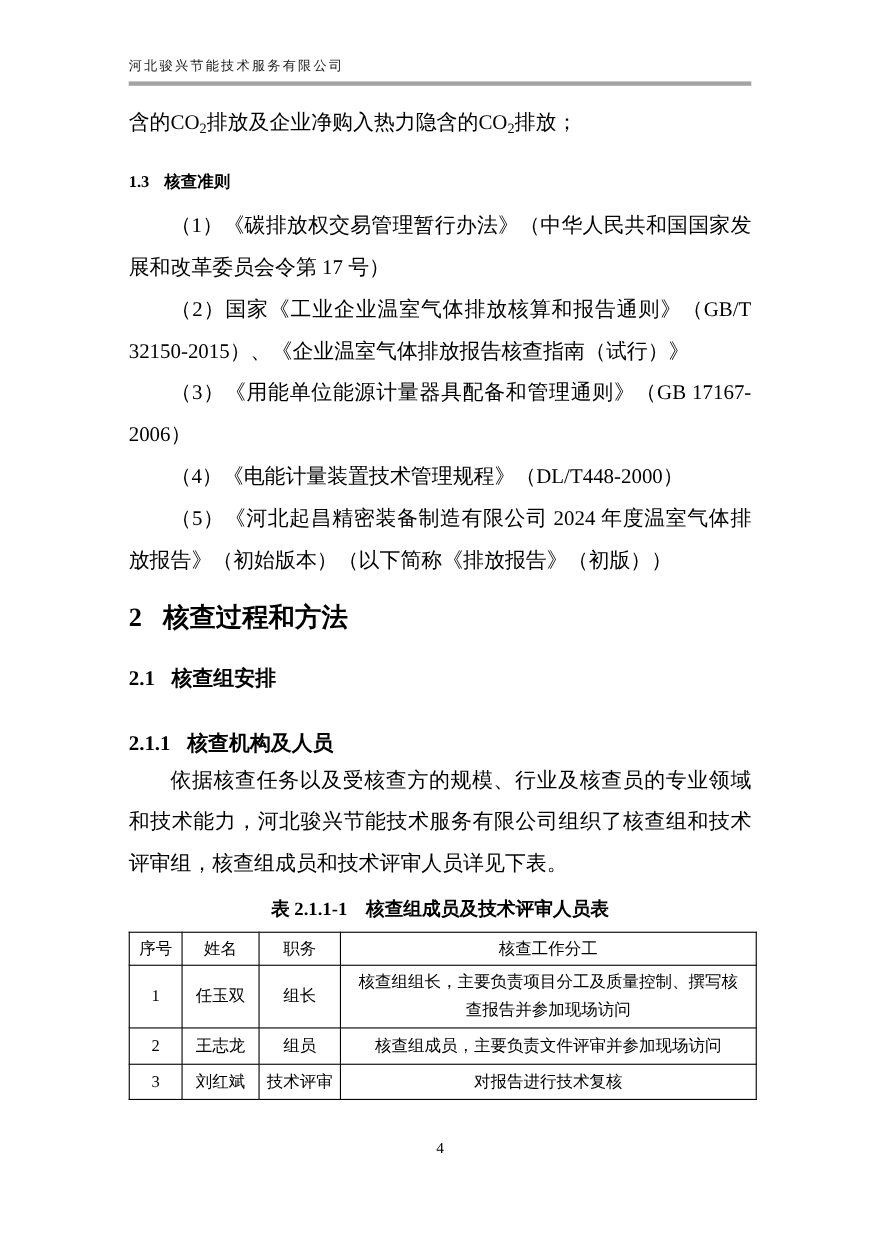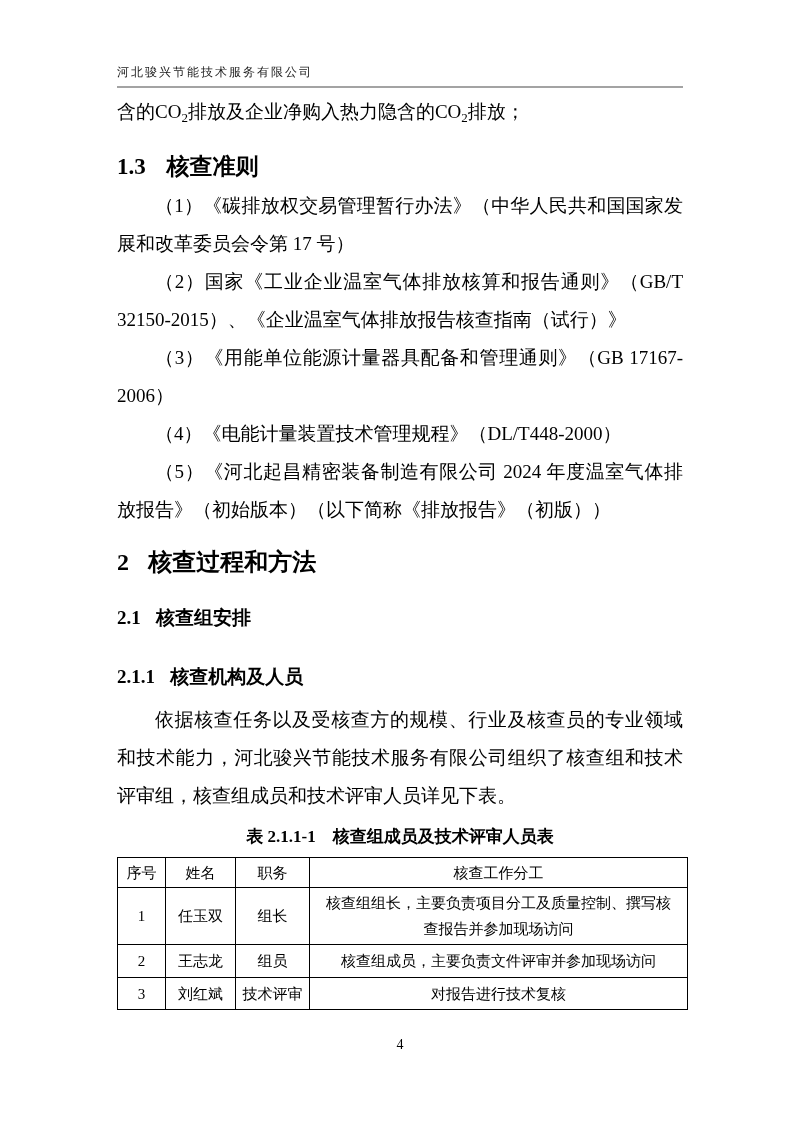--- a/index.html
+++ b/index.html
@@ -12,25 +12,25 @@
     overflow: hidden;
     color: #000000;
     font-family: "Liberation Serif", "DejaVu Serif", serif;
   }
   
   .doc-header {
     position: absolute;
     left: 117px;
     top: 0;
     width: 566px;
-    height: 88px;
+    height: 78px;
     display: flex;
     align-items: flex-end;
     padding-bottom: 5px;
-    border-bottom: 2px solid #a3a3a3;
+    border-bottom: 4px solid #a3a3a3;
     font-size: 12px;
     letter-spacing: 2px;
     color: #1a1a1a;
   }
   
   .content {
     position: absolute;
     left: 117px;
     top: 78px;
     width: 566px;
@@ -41,21 +41,21 @@
     text-align: justify;
   }
   .intro-para { margin-top: 15px; }
   .intro-para sub {
     font-size: 13px;
     vertical-align: -4px;
     line-height: 0;
   }
   .h-13 {
     margin-top: 21px;
-    font-size: 23px;
+    font-size: 15px;
     line-height: 29px;
     font-weight: bold;
   }
   .h-13 .h-num { margin-right: 0.9em; }
   .guidelines { margin-top: 6px; }
   .guidelines p { text-indent: 38px; }
   .h-2 {
     margin-top: 17px;
     font-size: 24px;
     line-height: 33px;
@@ -69,21 +69,21 @@
     font-weight: bold;
   }
   .h-21 .h-num { margin-right: 0.8em; }
   .h-211 {
     margin-top: 30px;
     font-size: 19px;
     line-height: 28px;
     font-weight: bold;
   }
   .h-211 .h-num { margin-right: 0.8em; }
-  .team-para { margin-top: 10px; text-indent: 38px; }
+  .team-para { text-indent: 38px; }
   
   .table-caption {
     margin-top: 10px;
     font-size: 17px;
     line-height: 24px;
     font-weight: bold;
     text-align: center;
   }
   table.members {
     margin-top: 8px;

